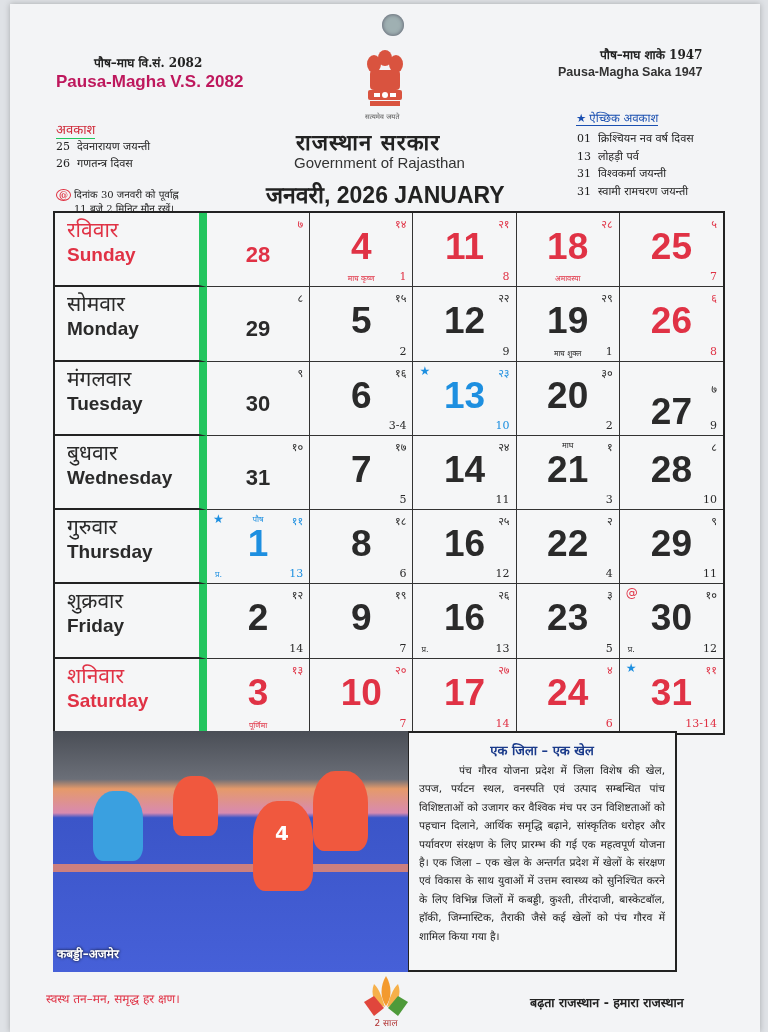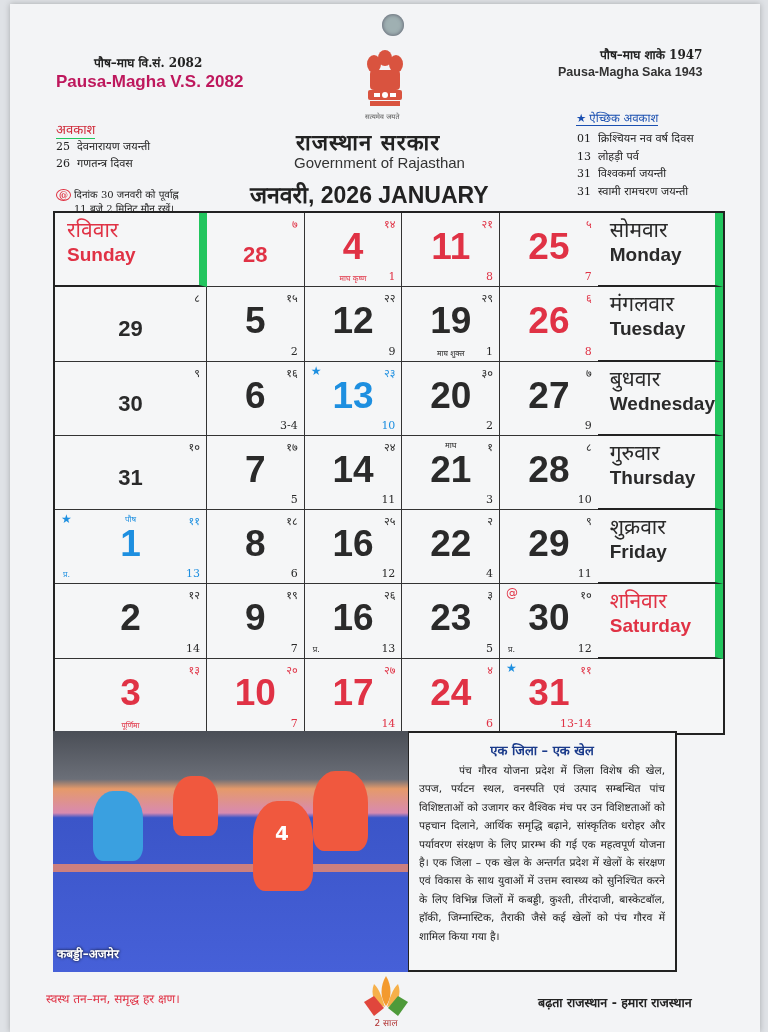--- a/index.html
+++ b/index.html
@@ -15,21 +15,21 @@
   .hol-list{left:46px;top:134px;font-family:"DejaVu Serif",serif;font-size:11px;color:#222;line-height:17px;}
   .note{left:46px;top:184px;font-family:"DejaVu Serif",serif;font-size:10px;color:#222;line-height:14px;}
   .note .at{color:#e03040;font-weight:bold;border:1px solid #e03040;border-radius:50%;font-size:9px;padding:0 2px;margin-right:3px;}
   .opt-title{left:566px;top:106px;font-size:11.5px;color:#1a4fb0;font-family:"DejaVu Serif",serif;border-bottom:1px solid #1a4fb0;}
   .opt-title .star{color:#1a4fb0;margin-right:3px;}
   .opt-list{left:567px;top:126px;font-family:"DejaVu Serif",serif;font-size:11px;color:#222;line-height:17.5px;}
   .emblem{left:352px;top:44px;width:46px;height:64px;}
   .motto{left:355px;top:108px;font-size:7px;color:#555;}
   .gov-hi{left:286px;top:122px;font-size:22px;font-weight:bold;color:#222;font-family:"DejaVu Serif",serif;letter-spacing:1px;}
   .gov-en{left:284px;top:150px;font-family:"Liberation Sans",sans-serif;font-size:15px;color:#333;}
-  .month{left:240px;top:174px;font-size:23px;font-weight:bold;color:#222;font-family:"Liberation Sans",sans-serif;}
+  .month{left:256px;top:174px;font-size:23px;font-weight:bold;color:#222;font-family:"Liberation Sans",sans-serif;}
   .grid{left:43px;top:207px;width:668px;height:520px;border:2px solid #222;display:grid;grid-template-columns:152px repeat(5,1fr);grid-template-rows:repeat(7,1fr);background:#f5f6f7;}
   .dcell{border-right:8px solid #22c55e;border-bottom:2px solid #222;padding:4px 0 0 12px;}
   .dcell .hi{font-family:"DejaVu Serif",serif;font-size:21px;line-height:26px;}
   .dcell .en{font-family:"Liberation Sans",sans-serif;font-weight:bold;font-size:19px;line-height:24px;}
   .red{color:#e03245;}
   .blk{color:#2a2a2a;}
   .blue{color:#1d8fe0;}
   .cell{border-right:1.5px solid #333;border-bottom:1.5px solid #333;position:relative;}
   .cell:nth-child(6n){border-right:none;}
   .num{position:absolute;left:0;right:0;top:14px;text-align:center;font-family:"Liberation Sans",sans-serif;font-weight:bold;font-size:37px;line-height:40px;}
@@ -41,33 +41,33 @@
   .tl{position:absolute;left:6px;top:2px;font-size:12px;}
   .tc{position:absolute;left:0;right:0;top:3px;text-align:center;font-size:8px;}
   .photo{left:43px;top:727px;width:355px;height:241px;background:linear-gradient(180deg,#4a4e56 0%,#6b6f78 20%,#e59a6a 24%,#d88ab0 34%,#3b55c8 36%,#4660d8 100%);overflow:hidden;}
   .photo .stripe{position:absolute;left:0;right:0;top:133px;height:8px;background:#f08a6a;opacity:.8;}
   .player{position:absolute;border-radius:40% 40% 20% 20%;}
   .caption{position:absolute;left:4px;bottom:10px;color:#fff;font-size:12px;font-weight:bold;text-shadow:0 0 3px #000;}
   .article{left:398px;top:727px;width:269px;height:241px;border:2px solid #222;border-left:1px solid #222;box-sizing:border-box;background:#f5f6f7;padding:8px 10px;}
   .article h3{margin:0 0 2px 0;text-align:center;font-size:13px;font-weight:bold;color:#1a3a8a;}
   .article p{margin:0;font-size:10.6px;line-height:18.4px;color:#222;text-align:justify;text-indent:40px;}
   .foot-l{left:36px;top:986px;font-size:12px;color:#e03245;}
-  .foot-r{left:520px;top:990px;font-size:12.5px;font-weight:bold;color:#222;margin-left:8px;}
+  .foot-r{left:520px;top:990px;font-size:12.5px;font-weight:bold;color:#222;}
   .lotus{left:350px;top:970px;width:52px;height:58px;}
 </style>
 </head>
 <body>
 
 <div class="page">
   <div class="hole"></div>
 
   <div class="abs hdr-l1">पौष–माघ वि.सं. 2082</div>
   <div class="abs hdr-l2">Pausa-Magha V.S. 2082</div>
   <div class="abs hdr-r1">पौष–माघ शाके 1947</div>
-  <div class="abs hdr-r2">Pausa-Magha Saka 1943</div>
+  <div class="abs hdr-r2">Pausa-Magha Saka 1947</div>
 
   <div class="abs hol-title">अवकाश</div>
   <div class="abs hol-list">
     <div><span>25</span>&nbsp; <span>देवनारायण जयन्ती</span></div>
     <div><span>26</span>&nbsp; <span>गणतन्त्र दिवस</span></div>
   </div>
   <div class="abs note">
     <div><span class="at">@</span><span>दिनांक 30 जनवरी को पूर्वाह्न</span></div>
     <div style="padding-left:18px">11 बजे 2 मिनिट मौन रखें।</div>
   </div>
@@ -113,20 +113,25 @@
         <div class="num">4</div>
         <div class="tr">१४</div>
         <div class="br">1</div>
         <div class="bc">माघ कृष्ण</div>
       </div>
       <div class="cell red">
         <div class="num">11</div>
         <div class="tr">२१</div>
         <div class="br">8</div>
       </div>
+      <div class="cell red">
+        <div class="num">18</div>
+        <div class="tr">२८</div>
+        <div class="bc">अमावस्या</div>
+      </div>
       <div class="cell red" style="border-right: none;">
         <div class="num">25</div>
         <div class="tr">५</div>
         <div class="br">7</div>
       </div>
       <div class="dcell blk">
         <div class="hi">सोमवार</div>
         <div class="en">Monday</div>
       </div>
       <div class="cell blk">
@@ -171,21 +176,21 @@
         <div class="num">13</div>
         <div class="tr">२३</div>
         <div class="br">10</div>
         <div class="tl blue">★</div>
       </div>
       <div class="cell blk">
         <div class="num">20</div>
         <div class="tr">३०</div>
         <div class="br">2</div>
       </div>
-      <div class="cell blk" style="border-right: none;">
+      <div class="cell blk" style="border-right: none; margin-top: 16px;">
         <div class="num">27</div>
         <div class="tr">७</div>
         <div class="br">9</div>
       </div>
       <div class="dcell blk">
         <div class="hi">बुधवार</div>
         <div class="en">Wednesday</div>
       </div>
       <div class="cell blk">
         <div class="num small">31</div>

